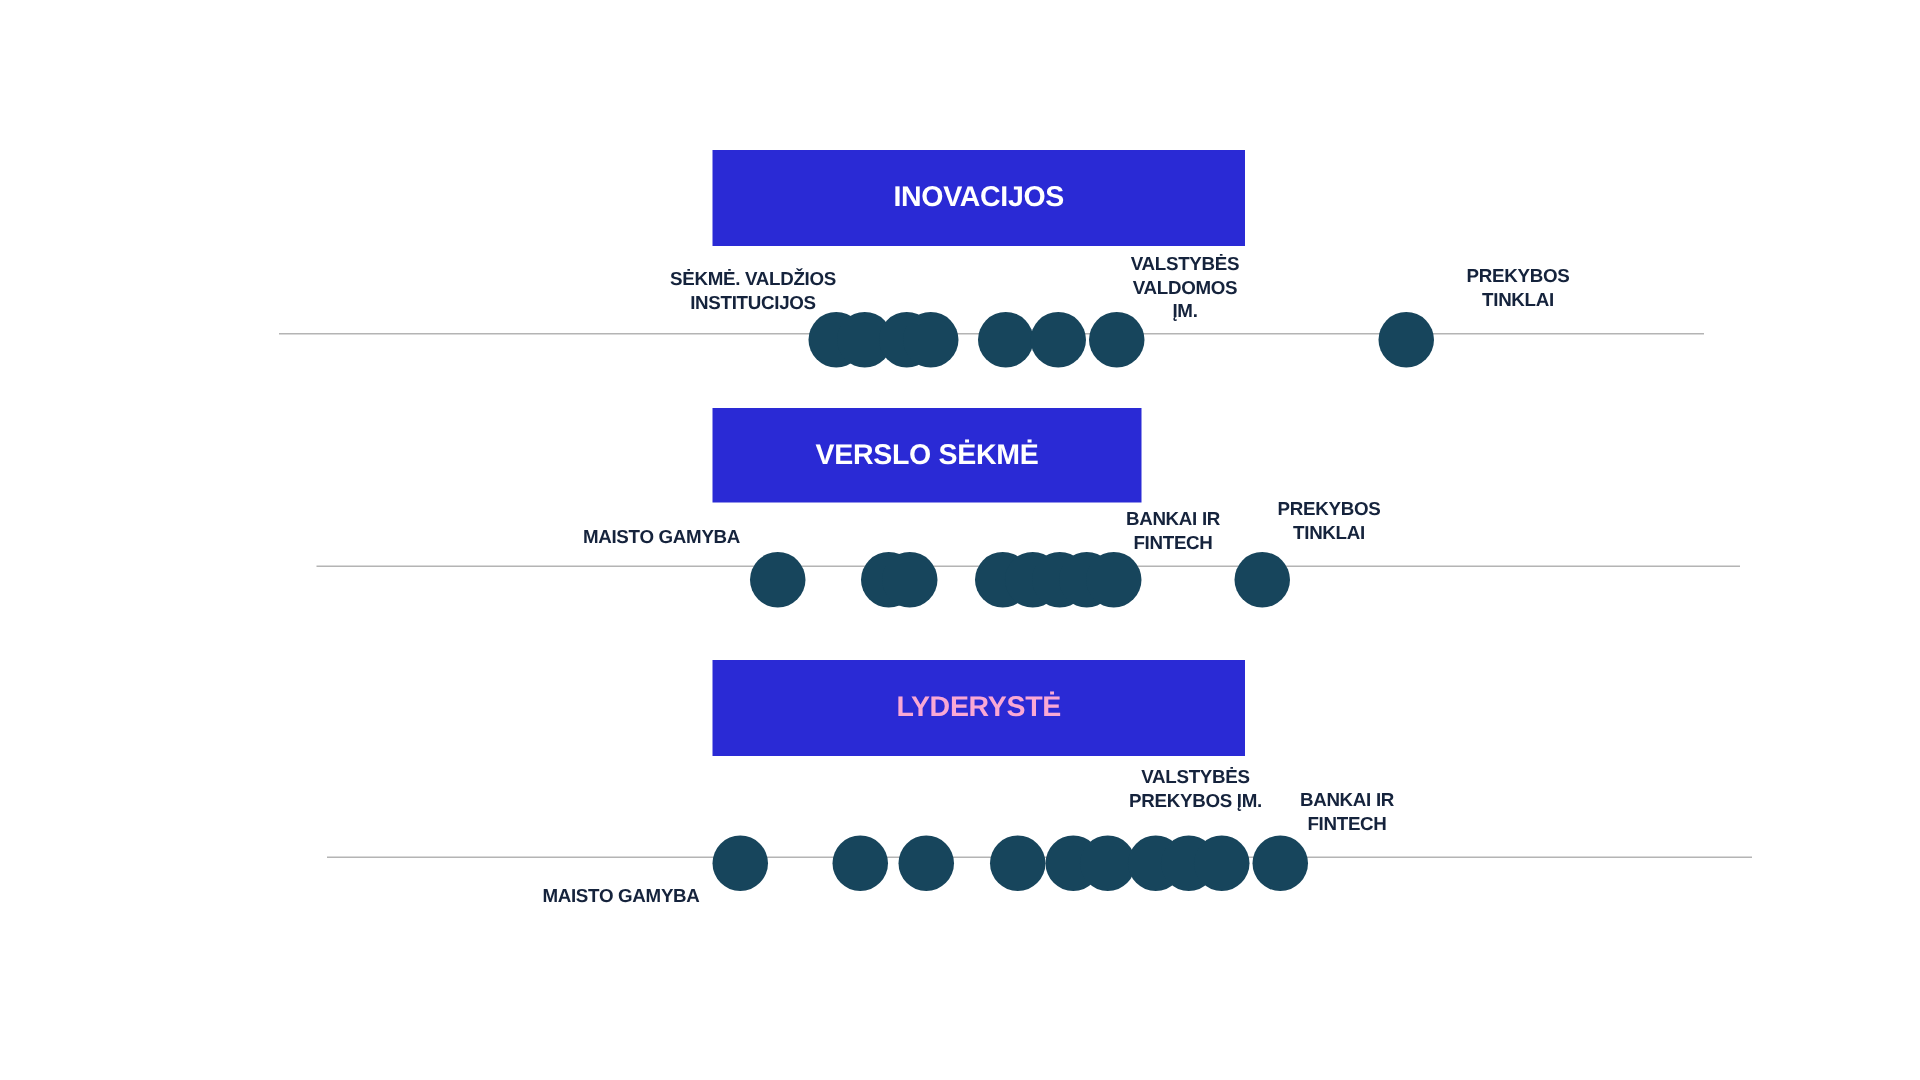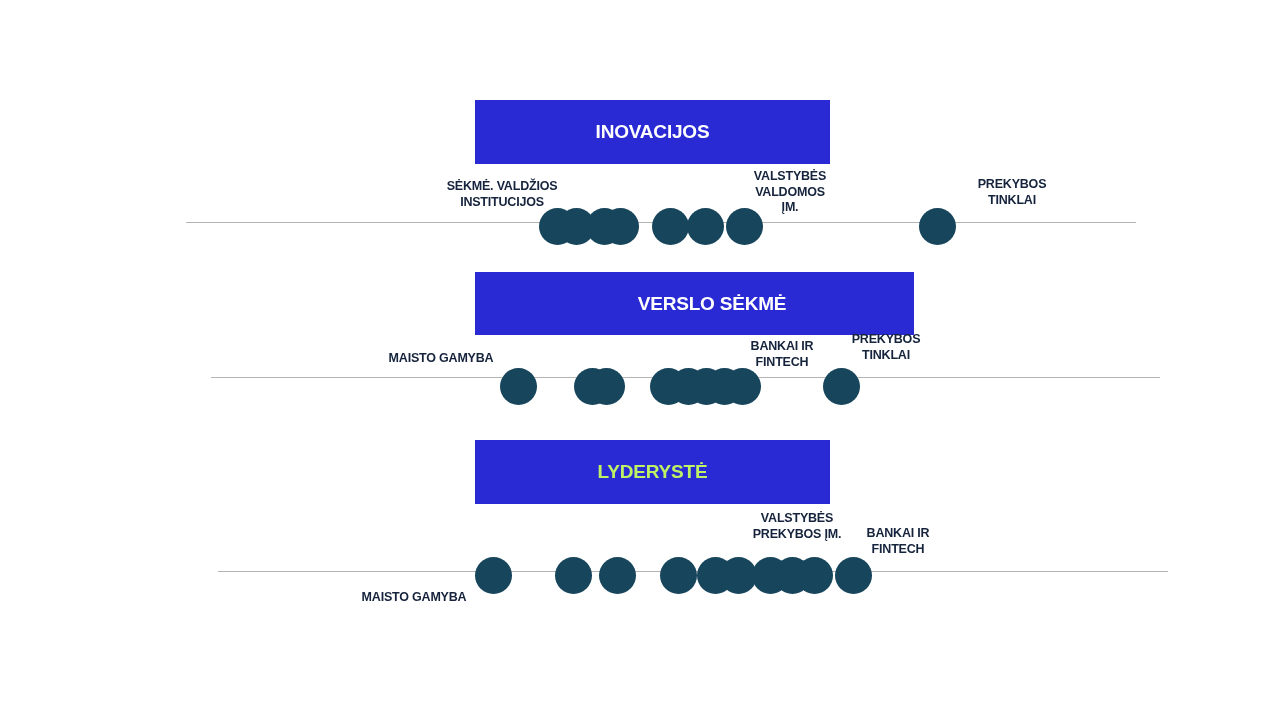--- a/index.html
+++ b/index.html
@@ -75,21 +75,21 @@
         <div class="lbl-line">VALDOMOS</div>
         <div class="lbl-line">ĮM.</div>
       </div>
       <div class="axis-label" style="left: 1012px; top: 177px; color: rgb(21, 35, 60);">
         <div class="lbl-line">PREKYBOS</div>
         <div class="lbl-line">TINKLAI</div>
       </div>
     </div>
 
   <div class="section">
-    <div class="header-box" style="left: 475px; top: 272px; width: 404px; height: 63px; background: rgb(42, 42, 213); padding-left: 35px;">
+    <div class="header-box" style="left: 475px; top: 272px; width: 286px; height: 63px; background: rgb(42, 42, 213);">
       <div class="header-line" style="color: rgb(255, 255, 255);">VERSLO SĖKMĖ</div>
     </div>
     <div class="axis-line" style="left: 211px; top: 377px; width: 949px; background: rgb(180, 180, 180);"></div>
   <div class="dot" style="left: 499.5px; top: 367.5px; width: 37px; height: 37px; background: rgb(23, 69, 92);"></div>
       <div class="dot" style="left: 573.5px; top: 367.5px; width: 37px; height: 37px; background: rgb(23, 69, 92);"></div>
       <div class="dot" style="left: 587.5px; top: 367.5px; width: 37px; height: 37px; background: rgb(23, 69, 92);"></div>
       <div class="dot" style="left: 649.5px; top: 367.5px; width: 37px; height: 37px; background: rgb(23, 69, 92);"></div>
       <div class="dot" style="left: 669.5px; top: 367.5px; width: 37px; height: 37px; background: rgb(23, 69, 92);"></div>
       <div class="dot" style="left: 687.5px; top: 367.5px; width: 37px; height: 37px; background: rgb(23, 69, 92);"></div>
       <div class="dot" style="left: 705.5px; top: 367.5px; width: 37px; height: 37px; background: rgb(23, 69, 92);"></div>
@@ -103,21 +103,21 @@
         <div class="lbl-line">FINTECH</div>
       </div>
       <div class="axis-label" style="left: 886px; top: 332px; color: rgb(21, 35, 60);">
         <div class="lbl-line">PREKYBOS</div>
         <div class="lbl-line">TINKLAI</div>
       </div>
     </div>
 
   <div class="section">
     <div class="header-box" style="left: 475px; top: 440px; width: 355px; height: 64px; background: rgb(42, 42, 213);">
-      <div class="header-line" style="color: #bef264;">LYDERYSTĖ</div>
+      <div class="header-line" style="color: #f9a8d4;">LYDERYSTĖ</div>
     </div>
     <div class="axis-line" style="left: 218px; top: 571px; width: 950px; background: rgb(180, 180, 180);"></div>
   <div class="dot" style="left: 474.5px; top: 556.5px; width: 37px; height: 37px; background: rgb(23, 69, 92);"></div>
       <div class="dot" style="left: 554.5px; top: 556.5px; width: 37px; height: 37px; background: rgb(23, 69, 92);"></div>
       <div class="dot" style="left: 598.5px; top: 556.5px; width: 37px; height: 37px; background: rgb(23, 69, 92);"></div>
       <div class="dot" style="left: 659.5px; top: 556.5px; width: 37px; height: 37px; background: rgb(23, 69, 92);"></div>
       <div class="dot" style="left: 696.5px; top: 556.5px; width: 37px; height: 37px; background: rgb(23, 69, 92);"></div>
       <div class="dot" style="left: 719.5px; top: 556.5px; width: 37px; height: 37px; background: rgb(23, 69, 92);"></div>
       <div class="dot" style="left: 751.5px; top: 556.5px; width: 37px; height: 37px; background: rgb(23, 69, 92);"></div>
       <div class="dot" style="left: 773.5px; top: 556.5px; width: 37px; height: 37px; background: rgb(23, 69, 92);"></div>

